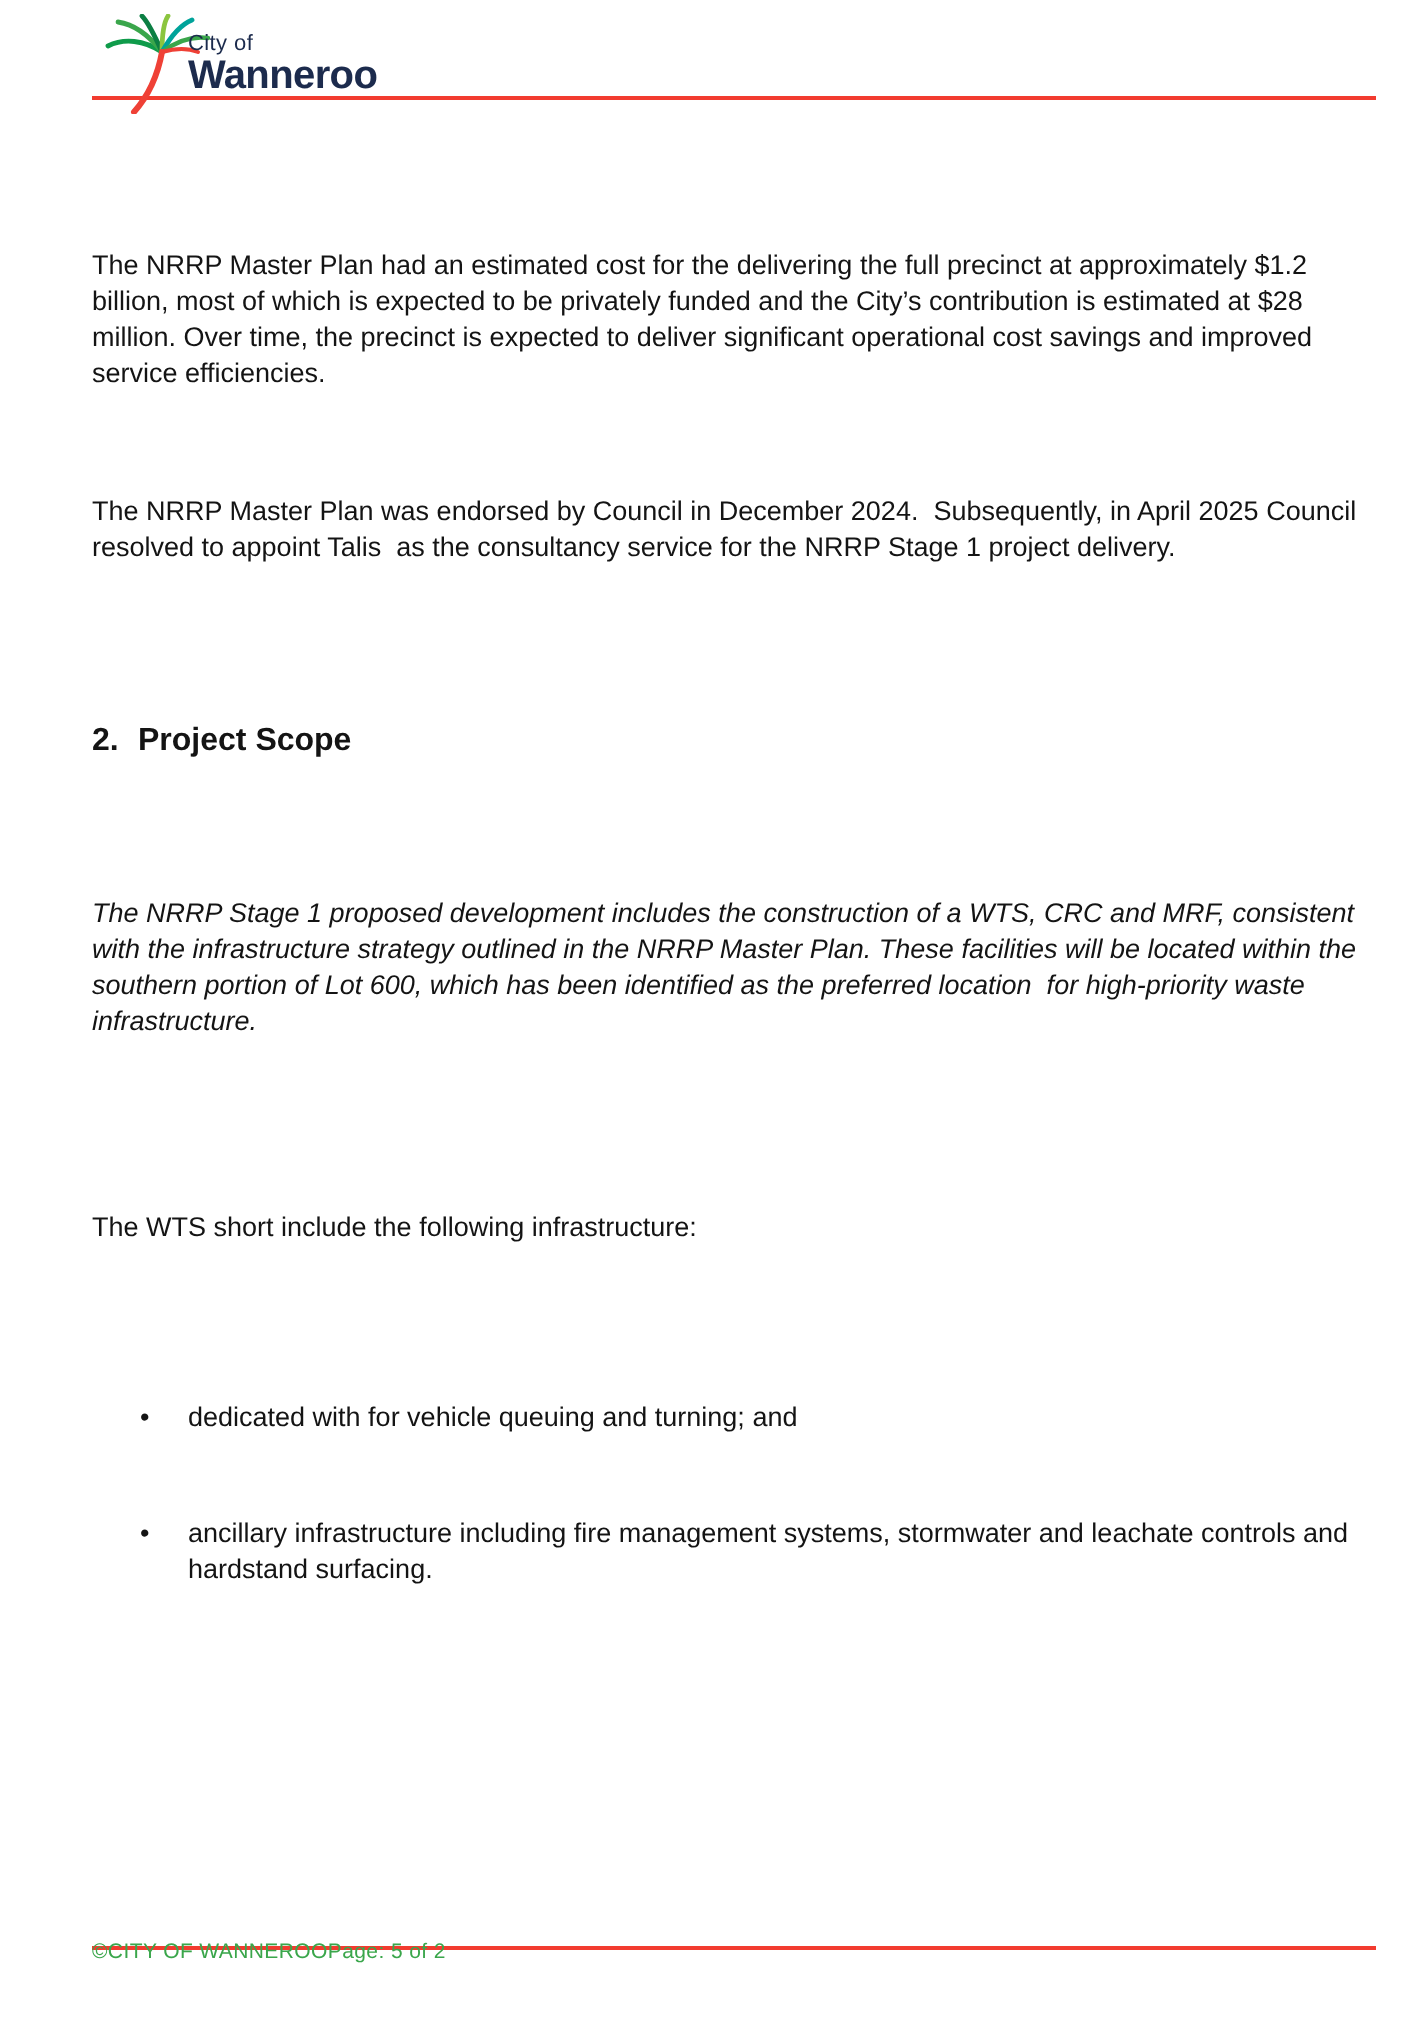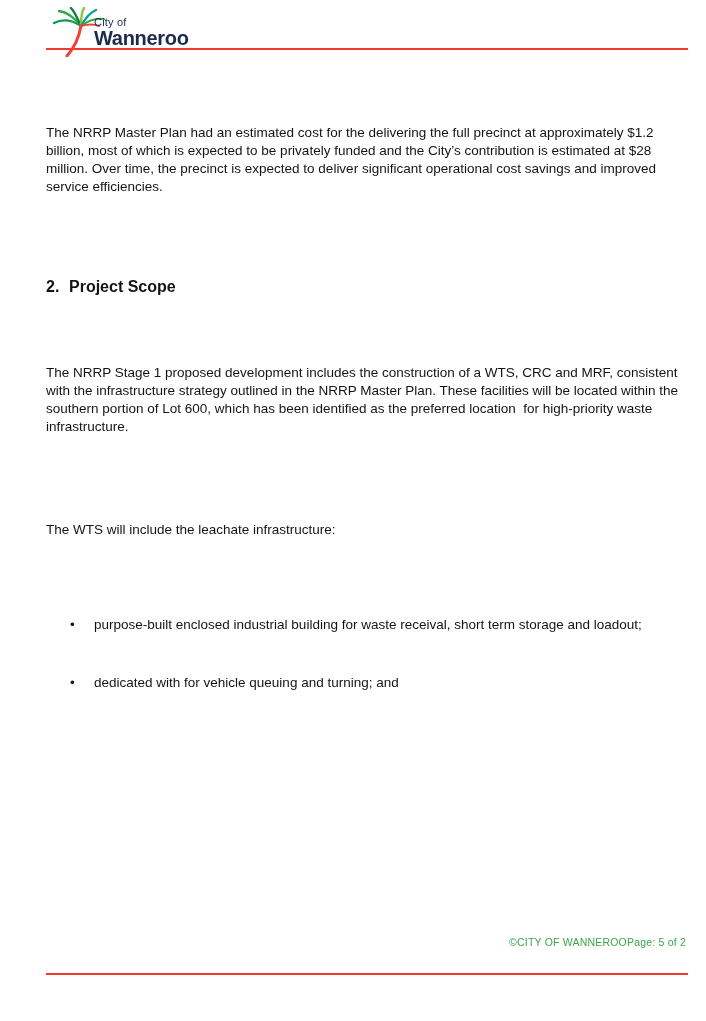--- a/index.html
+++ b/index.html
@@ -54,21 +54,21 @@
 
   .section-heading {
     font-size: 16px;
     font-weight: bold;
     line-height: 19px;
     margin: 12px 0 14px 0;
     white-space: normal;
   }
   .section-heading .sec-num { display: inline-block; width: 23px; }
 
-  .lead-para { margin-bottom: 13px; }
+  .lead-para { margin-bottom: 13px; font-style: italic; }
 
   .group-intro { margin-bottom: 5px; }
   ul.bullets { list-style: none; margin: 0 0 10px 0; }
   ul.bullets li {
     position: relative;
     padding-left: 48px;
     margin-bottom: 4px;
     line-height: 18px;
   }
   ul.bullets li::before {
@@ -84,23 +84,23 @@
     left: 42px;
     right: 14px;
     top: 973px;
     height: 2px;
     background: #f23b2f;
   }
   .footer {
     position: absolute;
     left: 42px;
     right: 16px;
-    top: 936px;
+    top: 970px;
     display: flex;
-    justify-content: flex-end;
+    justify-content: flex-start;
     font-size: 10.5px;
     color: #3aa64b;
     letter-spacing: 0.2px;
   }
 </style>
 </head>
 <body>
 
 <div class="page">
 
@@ -122,32 +122,33 @@
         <div class="logo-city-of">City of</div>
         <div class="logo-wanneroo">Wanneroo</div>
       </div>
     </div>
     <div class="header-rule"></div>
   </div>
 
   <div class="content">
 
     <p class="para">The NRRP Master Plan had an estimated cost for the delivering the full precinct at approximately $1.2 billion, most of which is expected to be privately funded and the City’s contribution is estimated at $28 million. Over time, the precinct is expected to deliver significant operational cost savings and improved service efficiencies.</p>
+    <p class="para last-intro">The NRRP Master Plan was endorsed by Council in December 2024.  Subsequently, in April 2025 Council resolved to appoint Talis  as the consultancy service for the NRRP Stage 1 project delivery.</p>
 
     <h2 class="section-heading">
       <span class="sec-num">2.</span><span>Project Scope</span>
     </h2>
 
     <p class="para lead-para">The NRRP Stage 1 proposed development includes the construction of a WTS, CRC and MRF, consistent with the infrastructure strategy outlined in the NRRP Master Plan. These facilities will be located within the southern portion of Lot 600, which has been identified as the preferred location  for high-priority waste infrastructure.</p>
 
     
-    <p class="group-intro">The WTS will include the leachate infrastructure:</p>
+    <p class="group-intro">The WTS short include the following infrastructure:</p>
     <ul class="bullets">
-      <li><span>purpose-built enclosed industrial building for waste receival, short term storage and loadout;</span></li>
       <li><span>dedicated with for vehicle queuing and turning; and</span></li>
+      <li><span>ancillary infrastructure including fire management systems, stormwater and leachate controls and hardstand surfacing.</span></li>
     </ul>
 
     
     
     
 
     
     
     
 

